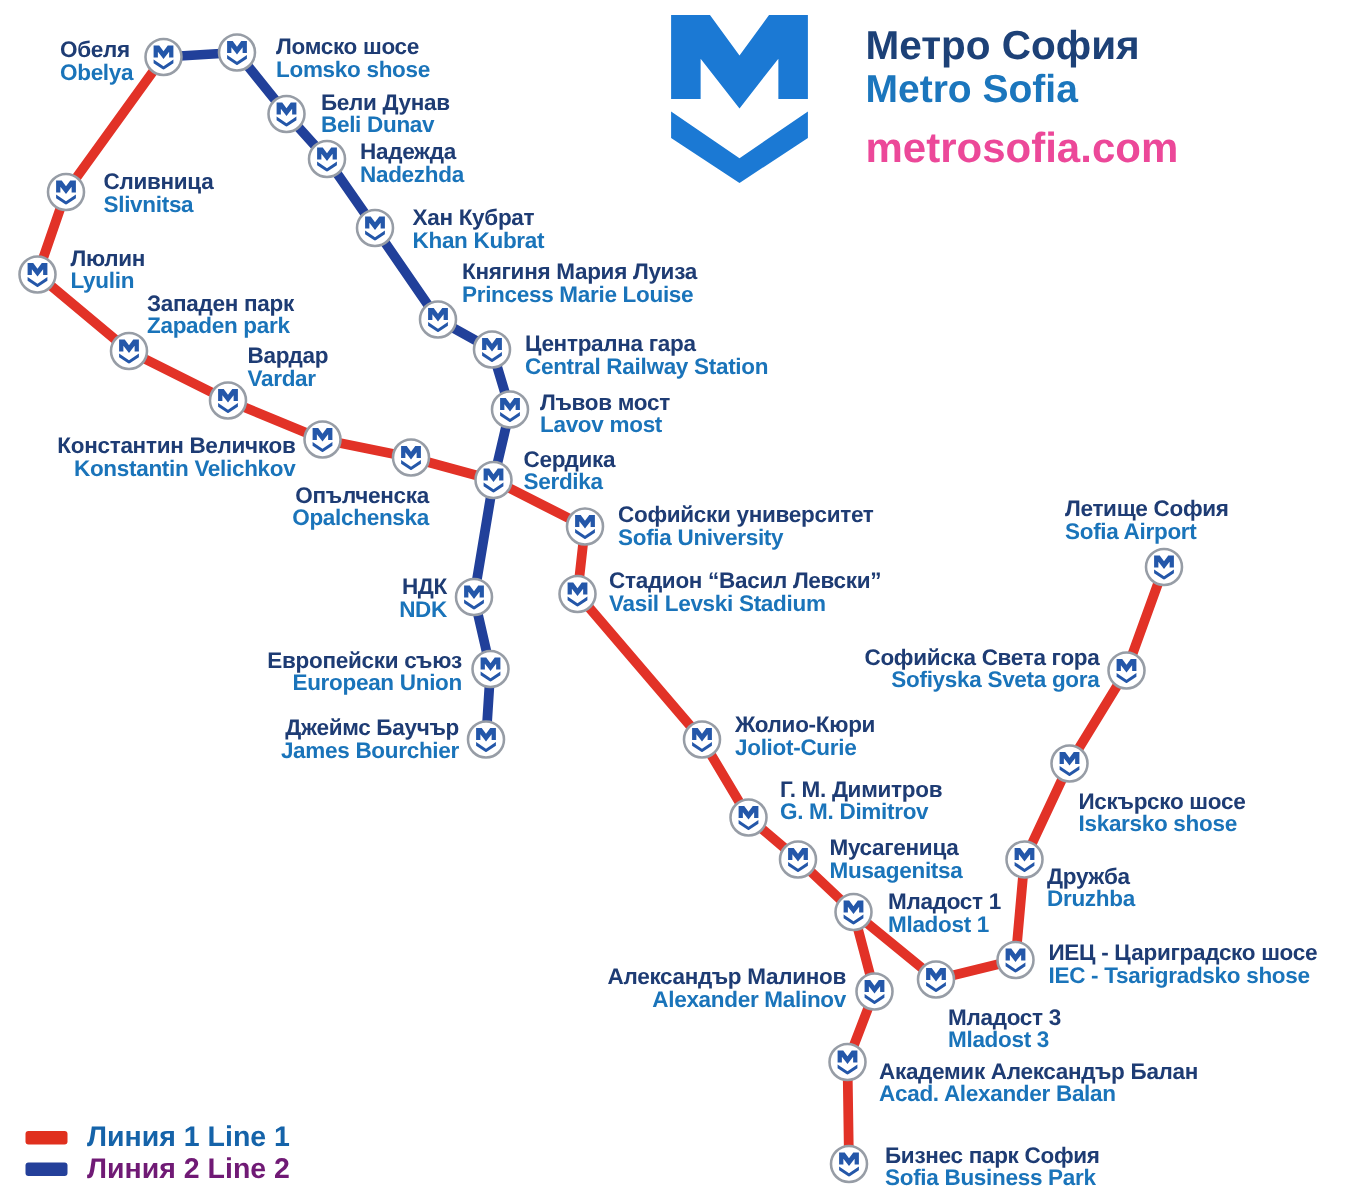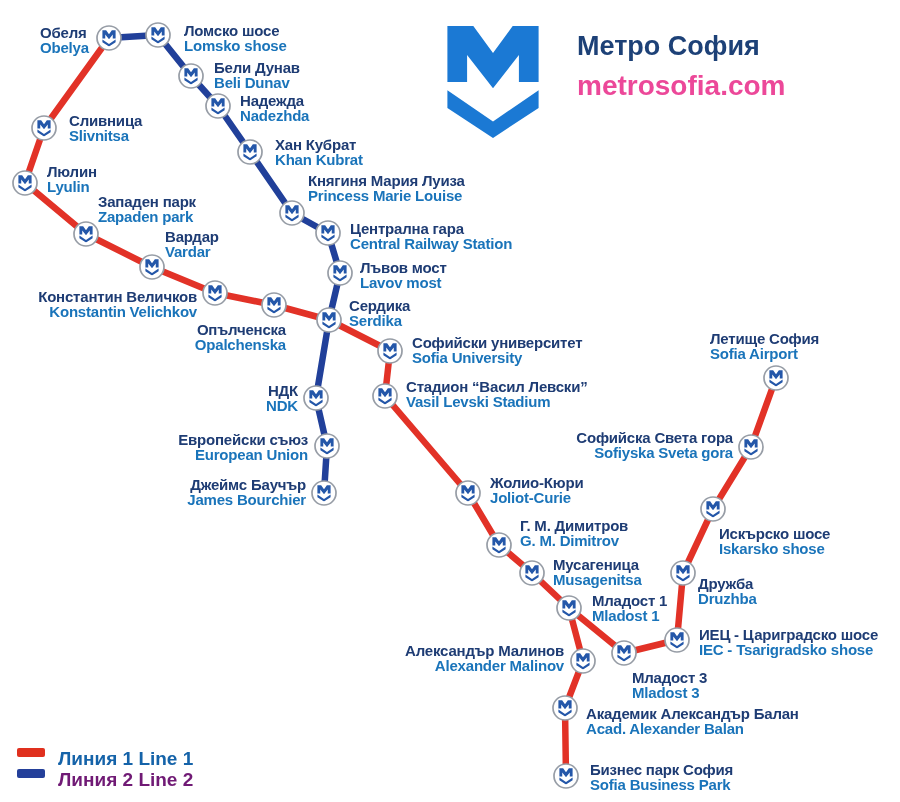--- a/index.html
+++ b/index.html
@@ -2,28 +2,28 @@
 <html><head>
 <meta charset="utf-8">
 <style>
   html,body{margin:0;padding:0;background:#fff;}
   .stage{
     position:relative;width:900px;height:802px;background:#ffffff;overflow:hidden;
     font-family:"Liberation Sans",sans-serif;
   }
   .stage svg.map{position:absolute;left:0;top:0;}
   text.lbl{font-family:"Liberation Sans",sans-serif;font-weight:bold;font-size:15px;letter-spacing:-0.2px;}
-  .brand{position:absolute;left:441px;top:24px;display:flex;gap:32px;align-items:flex-start;}
+  .brand{position:absolute;left:441px;top:8px;display:flex;gap:32px;align-items:flex-start;}
   .logo{width:104px;height:114px;flex:0 0 auto;}
   .brand-text{padding-top:8px;line-height:1.04;}
   .t-bg{font-size:27px;font-weight:bold;}
   .t-en{font-size:26px;font-weight:bold;margin-top:2px;}
   .t-web{font-size:28px;font-weight:bold;margin-top:11px;}
   .legend{position:absolute;left:17px;top:748px;}
-  .legend-row{display:flex;align-items:flex-start;gap:13px;height:21px;}
+  .legend-row{display:flex;align-items:center;gap:13px;height:21px;}
   .swatch{width:28px;height:9px;border-radius:2px;display:inline-block;flex:0 0 auto;}
   .legend-label{font-size:19px;font-weight:bold;white-space:nowrap;}
 </style>
 </head>
 <body>
 
 <div class="stage">
 
   <svg class="map" width="900" height="802" viewBox="0 0 900 802" xmlns="http://www.w3.org/2000/svg">
     <defs>
@@ -241,20 +241,21 @@
       </g>
   </svg>
 
   <header class="brand">
     <svg class="logo" viewBox="0 0 100 110" xmlns="http://www.w3.org/2000/svg">
       <path d="M6 2 H31 L50 28 L69 2 H94 V56 H75 V30 L50 62 L25 30 V56 H6 Z" fill="#1b79d4"></path>
       <path d="M6 64 L50 94 L94 64 V81 L50 110 L6 81 Z" fill="#1b79d4"></path>
     </svg>
     <div class="brand-text">
       <div class="t-bg" style="color: rgb(29, 65, 119);">Метро София</div>
+      <div class="t-en" style="color: rgb(27, 118, 189);">Metro Sofia</div>
       <div class="t-web" style="color: #ec4899;">metrosofia.com</div>
     </div>
   </header>
 
   <div class="legend">
     <div class="legend-row">
       <span class="swatch" style="background: rgb(224, 48, 30);"></span>
       <span class="legend-label" style="color: rgb(21, 99, 169);">Линия 1 Line 1</span>
     </div>
     <div class="legend-row">

